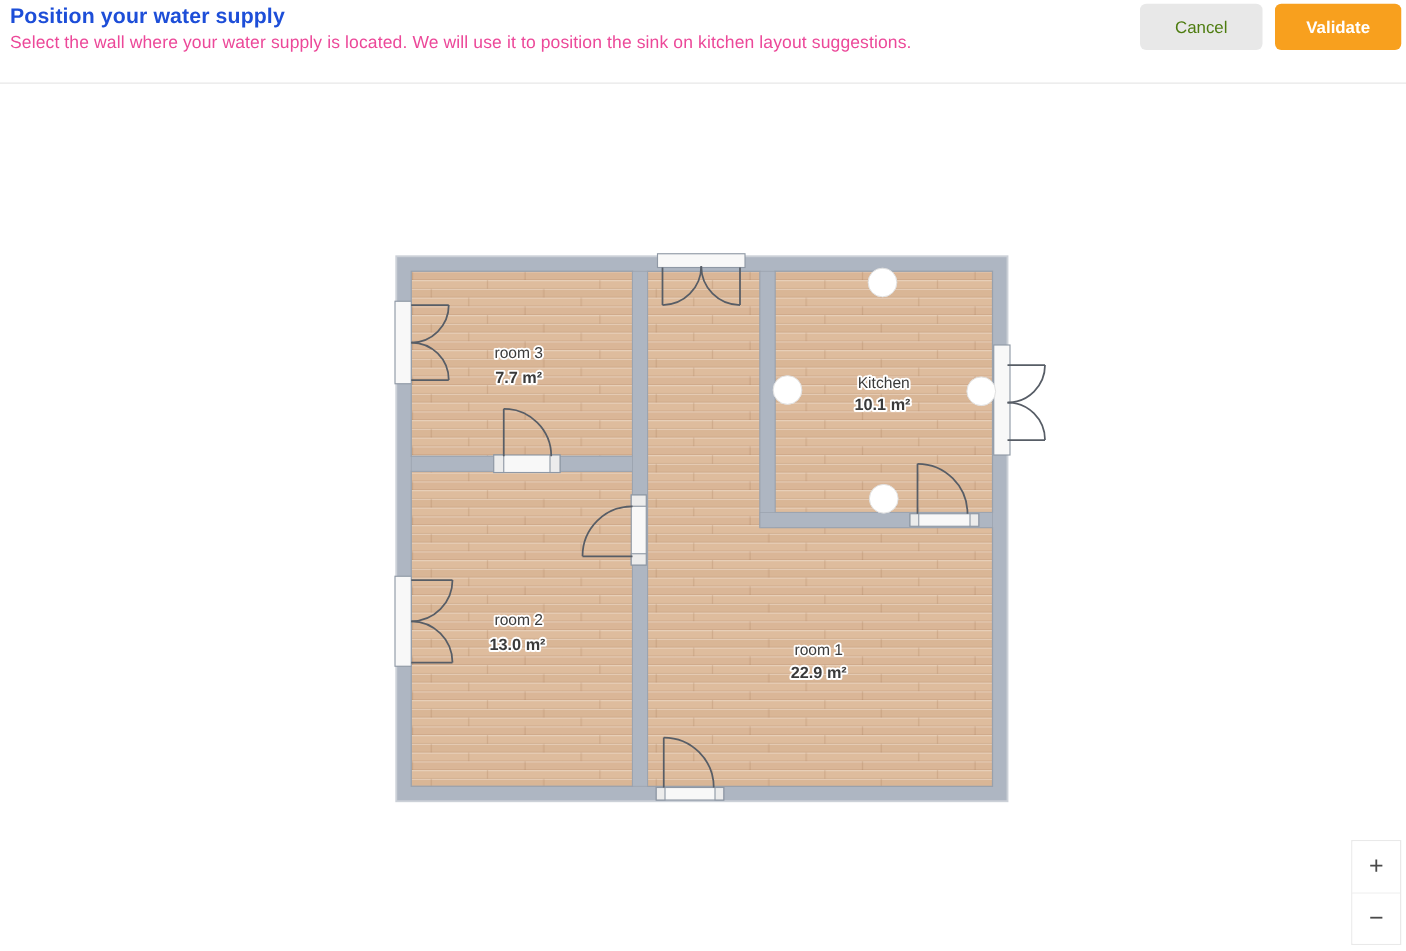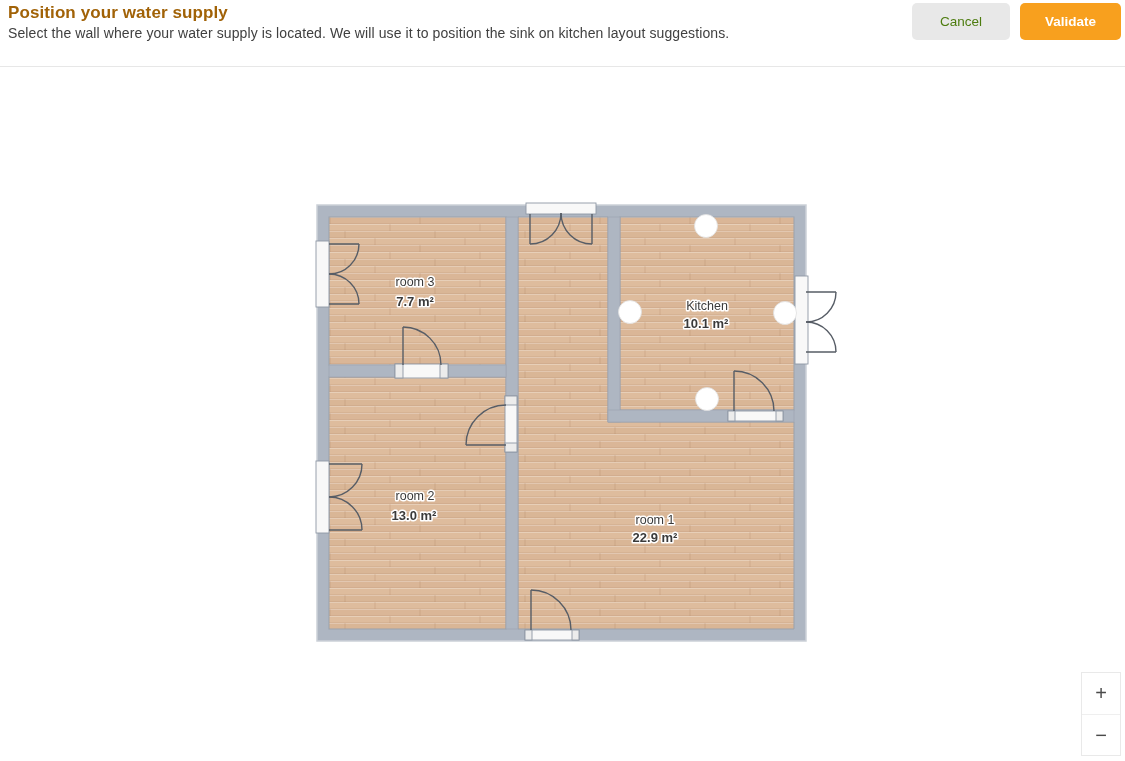--- a/index.html
+++ b/index.html
@@ -4,22 +4,22 @@
 <style>
   * { margin: 0; padding: 0; box-sizing: border-box; }
   html, body { width: 1125px; height: 761px; background: #ffffff; overflow: hidden;
     font-family: "Liberation Sans", sans-serif; }
   .stage { position: relative; width: 1125px; height: 761px; }
 
   
   .header { position: absolute; left: 0; top: 0; width: 1125px; height: 67px;
     background: #ffffff; border-bottom: 1px solid #e7e7e7; z-index: 5; }
   .header h1 { position: absolute; left: 8px; top: 3px; font-size: 17px; font-weight: 700;
-    color: #a16207; letter-spacing: 0.1px; text-align: right; }
-  .header p { position: absolute; left: 8px; top: 25px; font-size: 14px; color: #404040;
+    color: #1d4ed8; letter-spacing: 0.1px; text-align: right; }
+  .header p { position: absolute; left: 8px; top: 25px; font-size: 14px; color: #ec4899;
     letter-spacing: 0.1px; }
   .btn { position: absolute; top: 3px; height: 37px; border: none; border-radius: 5px;
     font-family: "Liberation Sans", sans-serif; font-size: 13.5px; cursor: pointer;
     display: flex; align-items: center; justify-content: center; }
   .btn-cancel { left: 912px; width: 98px; background: #e8e8e8; color: #4d7c0f; }
   .btn-validate { left: 1020px; width: 101px; background: #f8a01e; color: #ffffff; font-weight: 700; text-align: right; }
 
   
   .plan-svg { position: absolute; left: 0; top: 0; z-index: 1; }
   .room-name { font-size: 12.5px; fill: #3a3a3a; paint-order: stroke; stroke: #ffffff;

